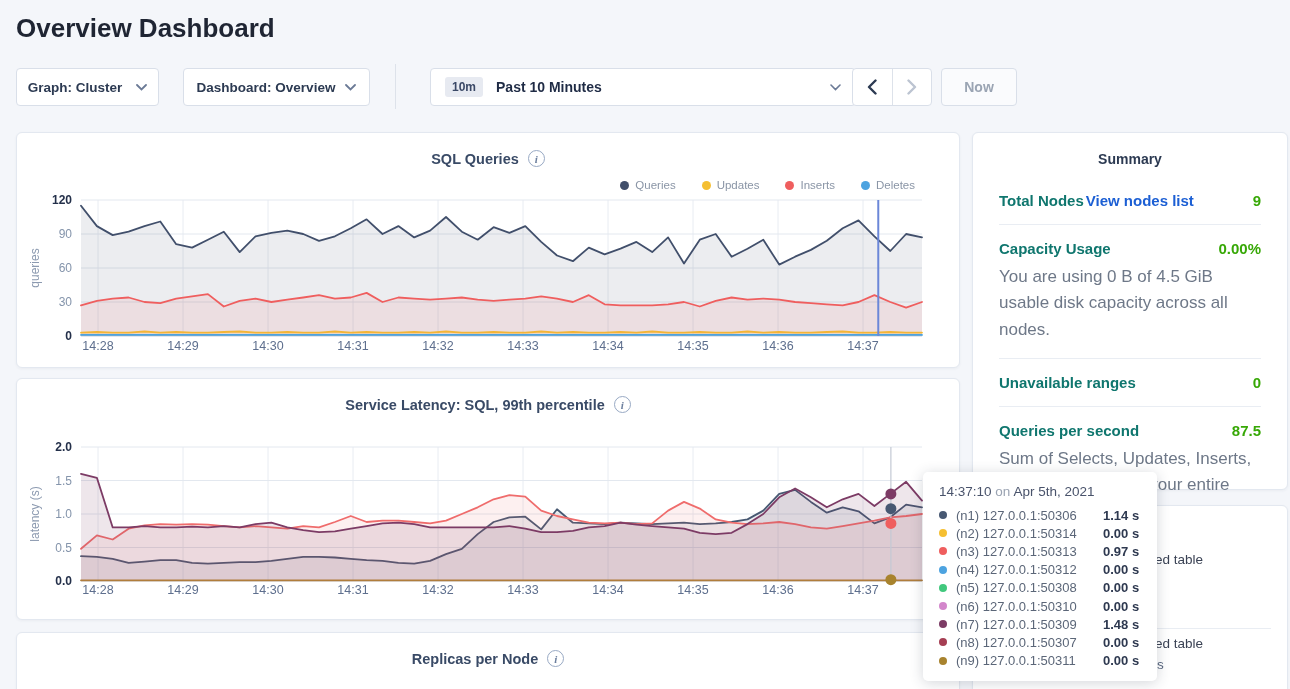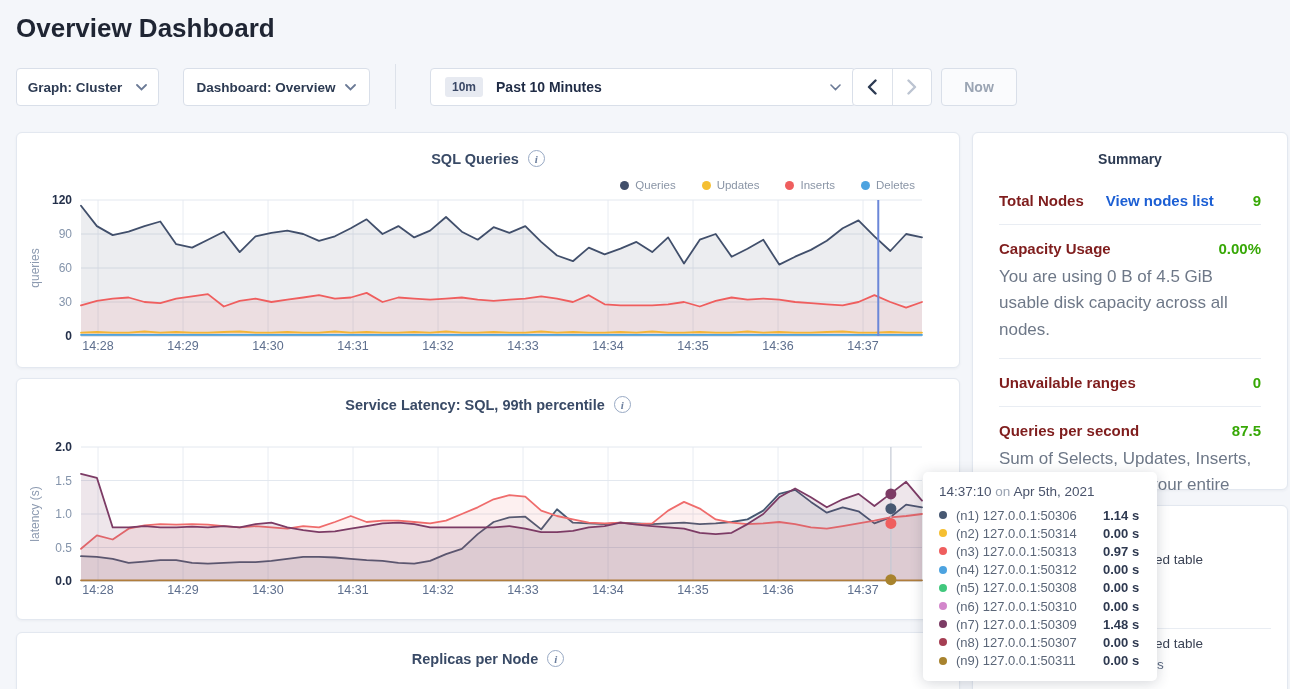--- a/index.html
+++ b/index.html
@@ -47,22 +47,22 @@
   .legend-label { font-size:11.5px; color:#8a95a6; }
   .chart-svg { position:absolute; left:0; top:58px; }
   svg text { font-family:"Liberation Sans", sans-serif; }
 
   
   .sum-title { text-align:center; padding:18px 0 10px; font-size:14px; font-weight:700; color:#2c3a52; }
   .sum-body { padding:0 26px; }
   .sum-section { padding:15px 0 15px; border-bottom:1px solid #e9edf3; }
   .sum-section:last-child { border-bottom:none; }
   .sum-line { display:flex; align-items:baseline; }
-  .sum-label { font-size:15px; font-weight:700; color:#7f1d1d; }
-  .sum-link { font-size:15px; font-weight:700; color:#1c5fd4; margin-left:22px; cursor:pointer; }
+  .sum-label { font-size:15px; font-weight:700; color:#0f766e; }
+  .sum-link { font-size:15px; font-weight:700; color:#1c5fd4; margin-left:2px; cursor:pointer; }
   .sum-value { margin-left:auto; font-size:15px; font-weight:700; color:#37a806; }
   .sum-desc { margin-top:7px; font-size:17px; line-height:1.55; color:#6e7888; }
 
   
   #card-events { overflow:hidden; }
   .ev-title { position:absolute; top:14px; left:0; right:0; text-align:center; font-size:14px; font-weight:700; color:#2c3a52; }
   .ev-row1 { position:absolute; top:46px; left:95px; font-size:13.5px; color:#3a4254; white-space:nowrap; }
   .ev-div  { position:absolute; top:122px; left:16px; right:16px; height:1px; background:#e9edf3; }
   .ev-row2 { position:absolute; top:130px; left:95px; font-size:13.5px; color:#3a4254; white-space:nowrap; }
   .ev-row2-sub { position:absolute; top:151px; left:37px; font-size:13.5px; color:#5a6880; white-space:nowrap; }

